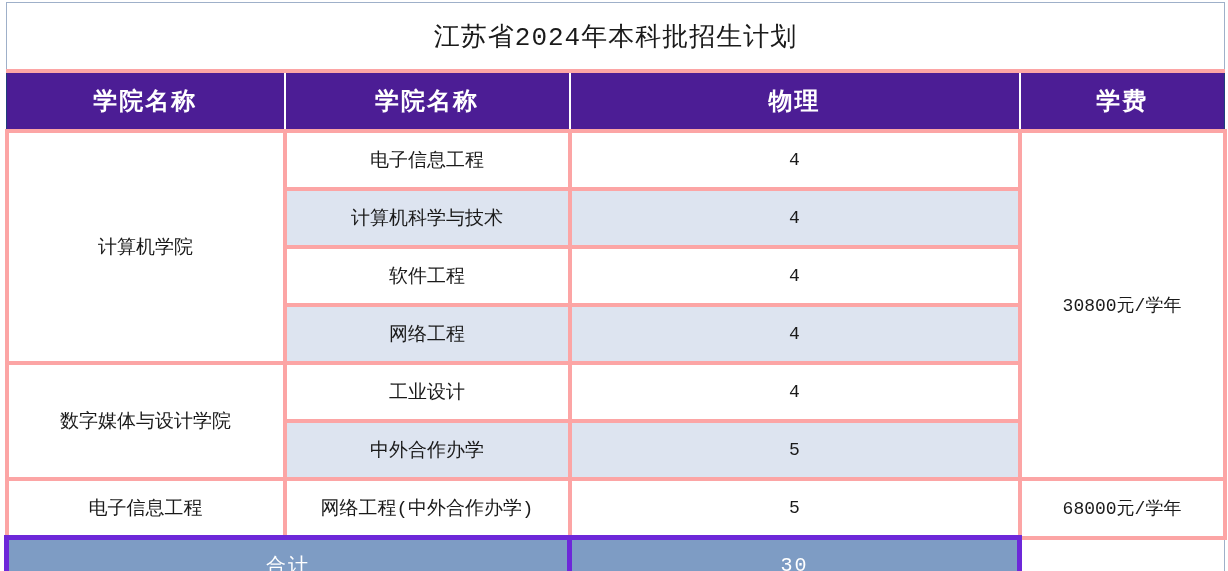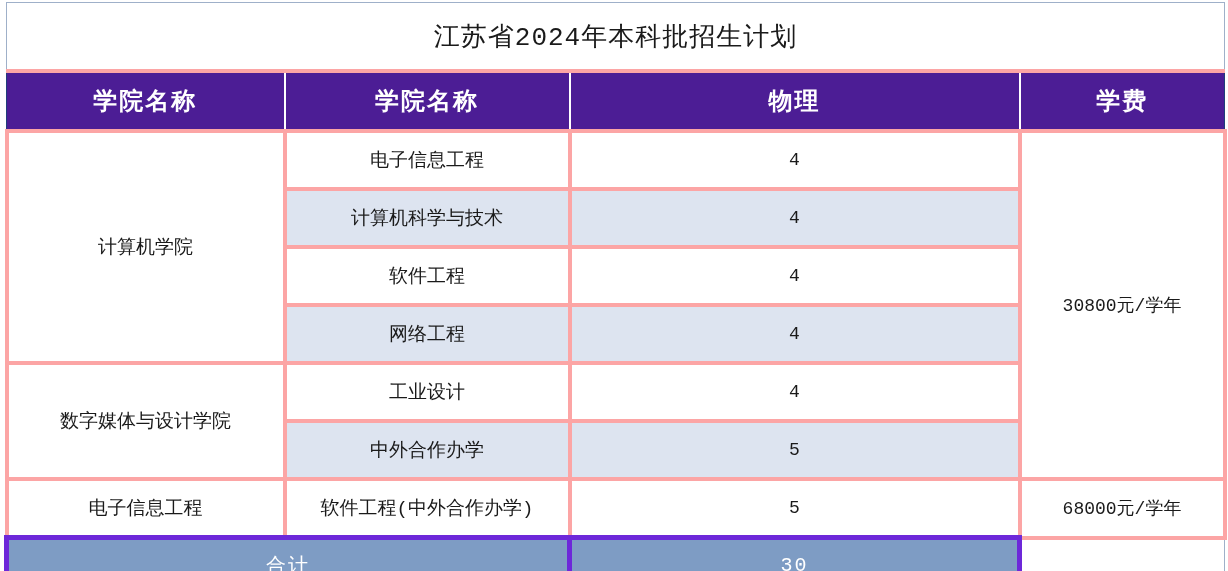--- a/index.html
+++ b/index.html
@@ -145,21 +145,21 @@
         <td class="major">工业设计</td>
         <td class="count">4</td>
       </tr>
       <tr class="alt">
         <td class="major">中外合作办学</td>
         <td class="count">5</td>
       </tr>
 
       <tr class="plain">
         <td class="college">电子信息工程</td>
-        <td class="major">软件工程(中外合作办学)</td>
+        <td class="major">网络工程(中外合作办学)</td>
         <td class="count">5</td>
         <td class="tuition">68000元/学年</td>
       </tr>
 
       <tr class="total">
         <td colspan="2">合计</td>
         <td>30</td>
         <td class="total-empty"></td>
       </tr>
     </tbody>

